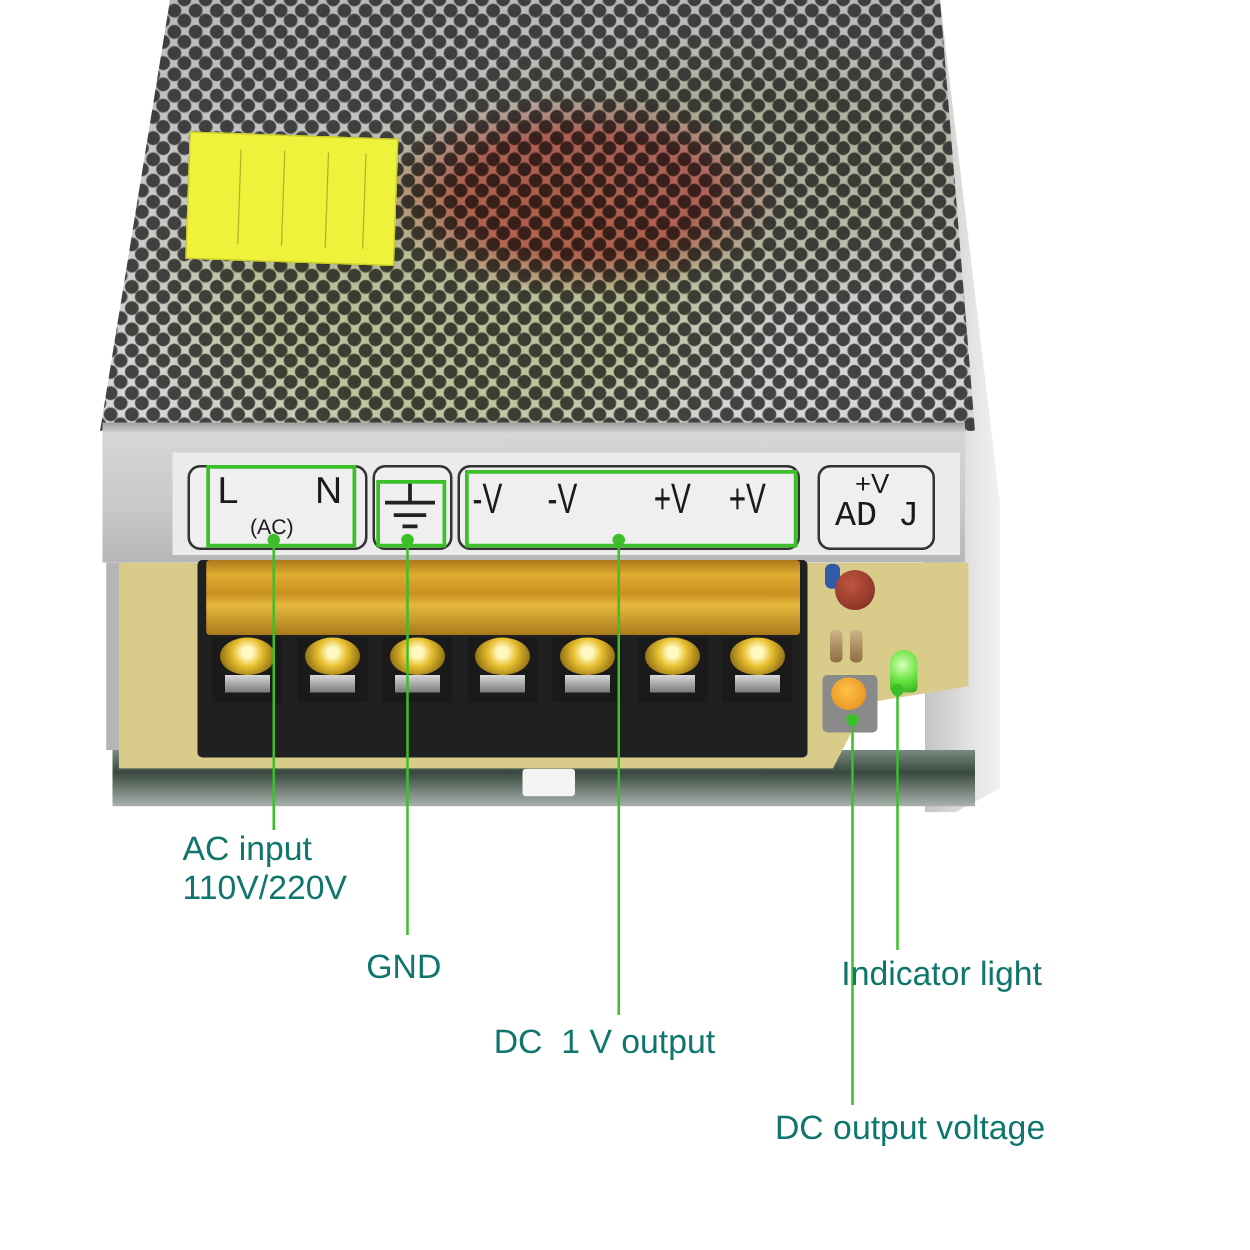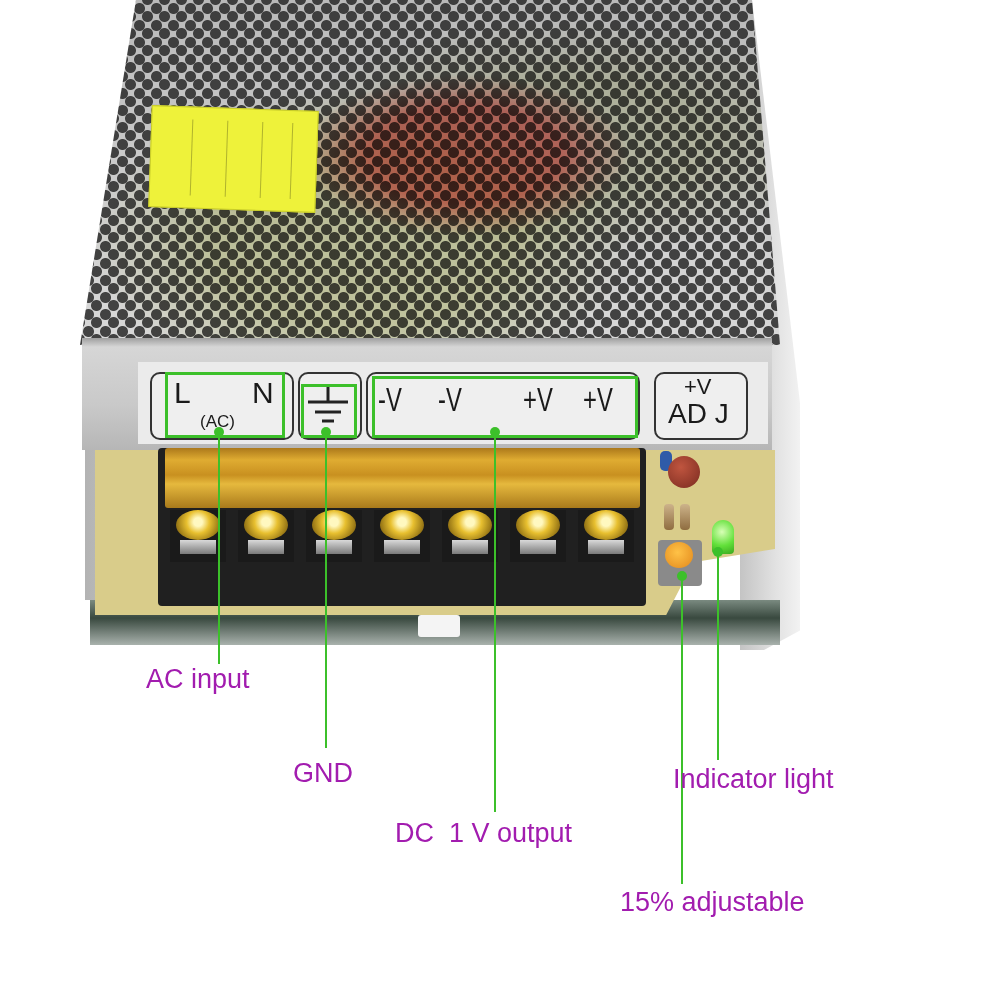--- a/index.html
+++ b/index.html
@@ -66,21 +66,21 @@
   .bluecap{left:660px;top:451px;width:12px;height:20px;border-radius:5px;background:#2f5ba8;}
   .res{position:absolute;top:504px;width:10px;height:26px;border-radius:4px;background:linear-gradient(180deg,#cdb38a,#8f6d40);}
   .pot{left:658px;top:540px;width:44px;height:46px;background:#8a8a8a;border-radius:4px;}
   .pot .knob{position:absolute;left:7px;top:2px;width:28px;height:26px;border-radius:50%;background:radial-gradient(circle at 45% 40%,#ffc247,#e2881b);}
   .led{left:712px;top:520px;width:22px;height:34px;border-radius:11px 11px 4px 4px;
     background:radial-gradient(circle at 45% 35%,#d8ffb6,#62e03a 55%,#3aa71e);}
 
   
   .vline{position:absolute;width:2px;background:#3cc02a;}
   .dot{position:absolute;width:10px;height:10px;border-radius:50%;background:#3cc02a;}
-  .cap-text{position:absolute;font-family:"Liberation Sans",sans-serif;font-size:27px;color:#a21caf;line-height:31px;white-space:nowrap;}
+  .cap-text{position:absolute;font-family:"Liberation Sans",sans-serif;font-size:27px;color:#0f766e;line-height:31px;white-space:nowrap;}
 </style>
 </head>
 <body>
 
 <div class="abs sidepanel"></div>
 <div class="abs cage">
   <div class="abs cage-inner"></div>
 </div>
 <div class="abs sticker">
   <div class="ln" style="left:40px"></div>
@@ -106,21 +106,21 @@
   </svg>
 </div>
 <div class="lbox" style="left:366px;width:270px;">
   <span class="t" style="left:10px;top:6px;font-size:34px;transform:scaleX(.7);transform-origin:left;">-V</span>
   <span class="t" style="left:70px;top:6px;font-size:34px;transform:scaleX(.7);transform-origin:left;">-V</span>
   <span class="t" style="left:155px;top:6px;font-size:34px;transform:scaleX(.7);transform-origin:left;">+V</span>
   <span class="t" style="left:215px;top:6px;font-size:34px;transform:scaleX(.7);transform-origin:left;">+V</span>
 </div>
 <div class="lbox" style="left:654px;width:90px;">
   <span class="t" style="left:28px;top:0px;font-size:22px;">+V</span>
-  <span class="t" style="left:12px;top:24px;font-size:28px;">AD J</span>
+  <span class="t" style="left:12px;top:24px;font-size:28px;font-family:Liberation Mono, monospace;">AD J</span>
 </div>
 
 <div class="gbox" style="left:165px;top:372px;width:114px;height:60px;"></div>
 <div class="gbox" style="left:301px;top:384px;width:50px;height:48px;"></div>
 <div class="gbox" style="left:372px;top:376px;width:260px;height:56px;"></div>
 
 <div class="abs underside"></div>
 <div class="abs tab"></div>
 <div class="abs bracket">
   <div class="screw" style="left:22px;top:65px"></div>
@@ -178,25 +178,26 @@
 <div class="vline" style="left:494px;top:432px;height:380px"></div>
 
 <div class="dot" style="left:677px;top:571px"></div>
 <div class="vline" style="left:681px;top:576px;height:308px"></div>
 
 <div class="dot" style="left:713px;top:547px"></div>
 <div class="vline" style="left:717px;top:552px;height:208px"></div>
 
 <div class="cap-text" style="left:146px;top:664px">
   <div>AC input</div>
+  <div>110V/220V</div>
 </div>
 <div class="cap-text" style="left:293px;top:758px">
   <div>GND</div>
 </div>
 <div class="cap-text" style="left:395px;top:818px">
   <div style="white-space:pre">DC  1 V output</div>
 </div>
 <div class="cap-text" style="left:673px;top:764px">
   <div>Indicator light</div>
 </div>
 <div class="cap-text" style="left:620px;top:887px;line-height:30px">
-  <div>15% adjustable</div>
+  <div>DC output voltage</div>
 </div>
 
 </body></html>

